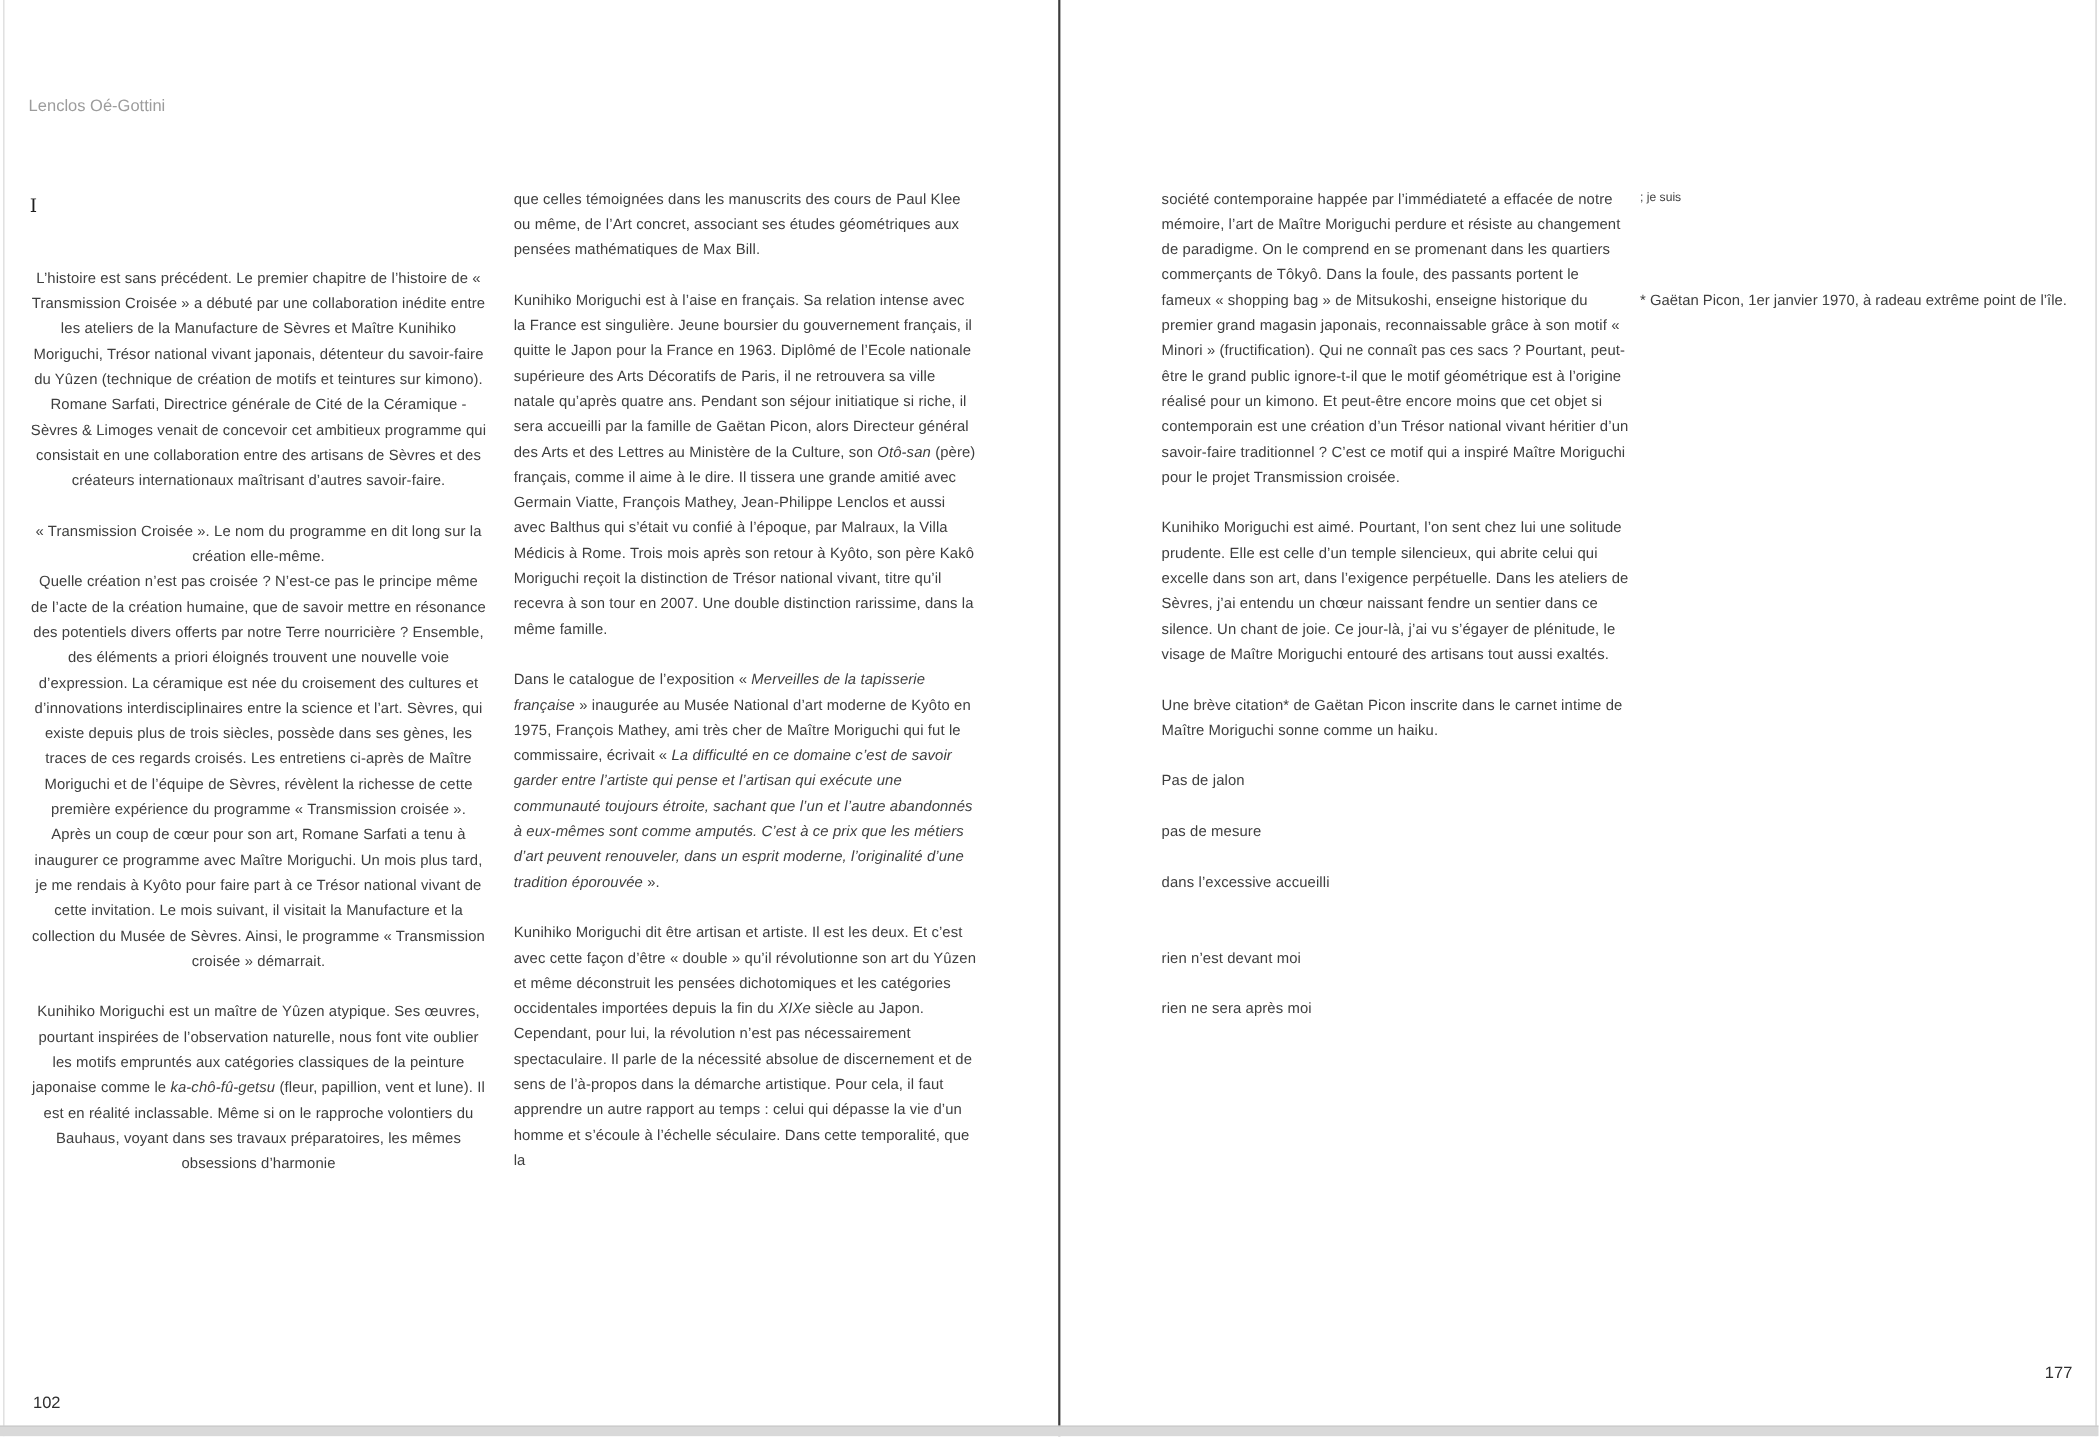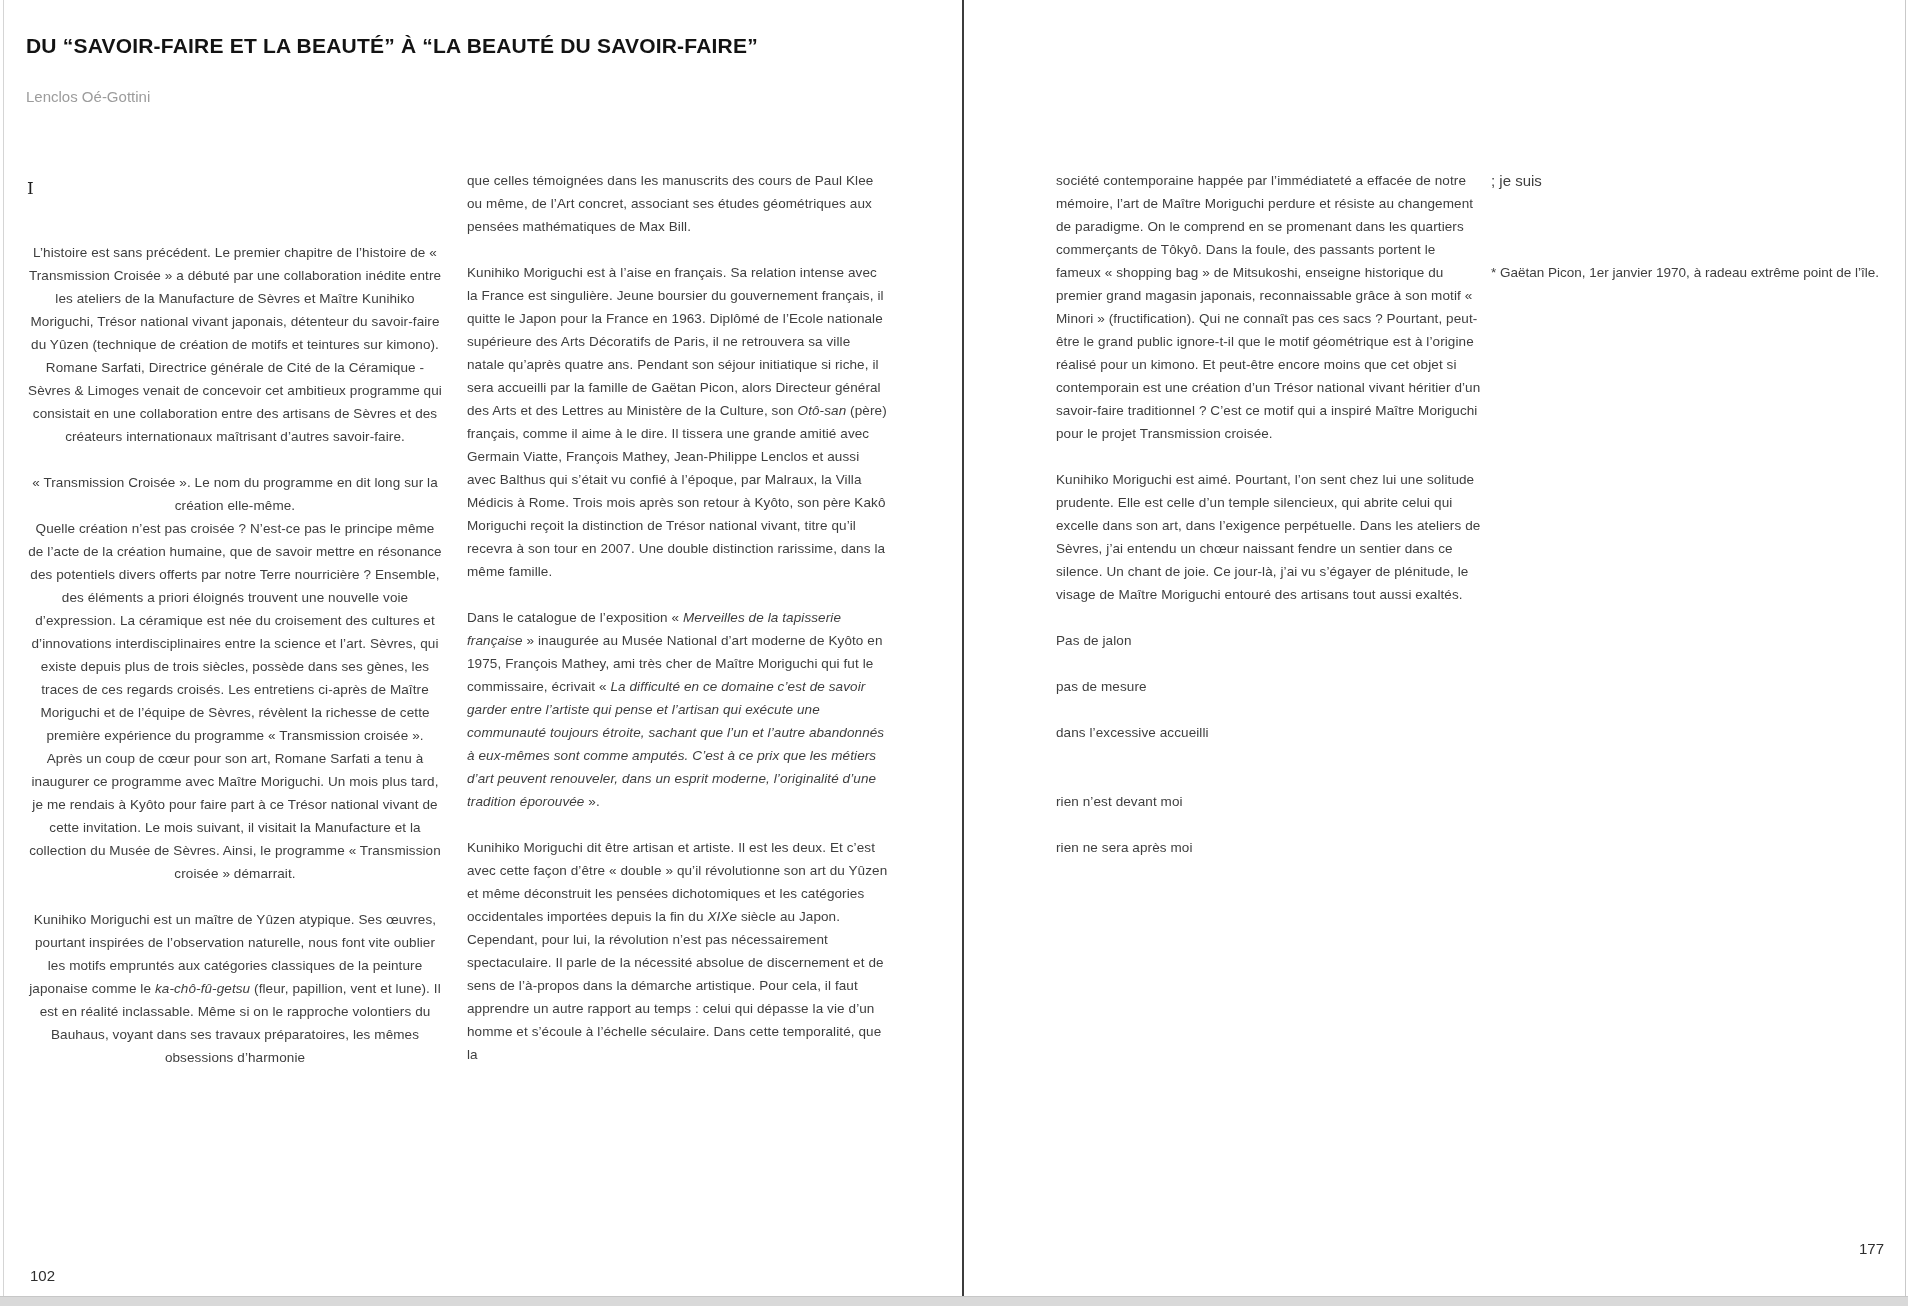--- a/index.html
+++ b/index.html
@@ -40,21 +40,21 @@
   .col p{margin:0 0 23px 0;white-space:pre-wrap;}
   .it{font-style:italic;}
   #col1{left:28px;top:241px;width:414px;text-align:center;}
   #col2{left:467px;top:169px;width:424px;}
   #col3{left:1056px;top:169px;width:428px;}
   .poem{}
   .poem-line{line-height:23px;margin-bottom:23px;}
   .poem-line.gap{margin-top:46px;}
   .margin-note{
     position:absolute;left:1491px;top:169px;width:300px;
-    font-size:15px;line-height:23px;
+    font-size:11px;line-height:23px;
   }
   .footnote{
     position:absolute;left:1491px;top:261px;width:392px;
     font-size:13.5px;line-height:23px;
   }
   .pagenum{
     position:absolute;top:1240px;
     font-size:15px;color:#2e2e2e;
   }
   .pagenum-left{left:30px;margin-top:27px;}
@@ -62,21 +62,20 @@
 </style>
 </head>
 <body>
 
 <div id="spread">
 
   <div class="edge edge-left"></div>
   <div class="edge edge-right"></div>
   <div class="gutter"></div>
 
-  <div class="doc-title">DU “SAVOIR-FAIRE ET LA BEAUTÉ” À “LA BEAUTÉ DU SAVOIR-FAIRE”</div>
 
   <div class="doc-author">Lenclos Oé-Gottini</div>
 
   <div class="section-numeral">I</div>
 
   <div id="col1" class="col">
       <p><span>L’histoire est sans précédent. Le premier chapitre de l’histoire de « Transmission Croisée » a débuté par une collaboration inédite entre les ateliers de la Manufacture de Sèvres et Maître Kunihiko Moriguchi, Trésor national vivant japonais, détenteur du savoir-faire du Yûzen (technique de création de motifs et teintures sur kimono). Romane Sarfati, Directrice générale de Cité de la Céramique - Sèvres &amp; Limoges venait de concevoir cet ambitieux programme qui consistait en une collaboration entre des artisans de Sèvres et des créateurs internationaux maîtrisant d’autres savoir-faire.</span></p>
       <p><span>« Transmission Croisée ». Le nom du programme en dit long sur la création elle-même.
 Quelle création n’est pas croisée ? N’est-ce pas le principe même de l’acte de la création humaine, que de savoir mettre en résonance des potentiels divers offerts par notre Terre nourricière ? Ensemble, des éléments a priori éloignés trouvent une nouvelle voie d’expression. La céramique est née du croisement des cultures et d’innovations interdisciplinaires entre la science et l’art. Sèvres, qui existe depuis plus de trois siècles, possède dans ses gènes, les traces de ces regards croisés. Les entretiens ci-après de Maître Moriguchi et de l’équipe de Sèvres, révèlent la richesse de cette première expérience du programme « Transmission croisée ». Après un coup de cœur pour son art, Romane Sarfati a tenu à inaugurer ce programme avec Maître Moriguchi. Un mois plus tard, je me rendais à Kyôto pour faire part à ce Trésor national vivant de cette invitation. Le mois suivant, il visitait la Manufacture et la collection du Musée de Sèvres. Ainsi, le programme « Transmission croisée » démarrait.</span></p>
       <p><span>Kunihiko Moriguchi est un maître de Yûzen atypique. Ses œuvres, pourtant inspirées de l’observation naturelle, nous font vite oublier les motifs empruntés aux catégories classiques de la peinture japonaise comme le </span><span class="it">ka-chô-fû-getsu</span><span> (fleur, papillion, vent et lune). Il est en réalité inclassable. Même si on le rapproche volontiers du Bauhaus, voyant dans ses travaux préparatoires, les mêmes obsessions d’harmonie</span></p>
@@ -86,20 +85,21 @@
       <p><span>que celles témoignées dans les manuscrits des cours de Paul Klee ou même, de l’Art concret, associant ses études géométriques aux pensées mathématiques de Max Bill.</span></p>
       <p><span>Kunihiko Moriguchi est à l’aise en français. Sa relation intense avec la France est singulière. Jeune boursier du gouvernement français, il quitte le Japon pour la France en 1963. Diplômé de l’Ecole nationale supérieure des Arts Décoratifs de Paris, il ne retrouvera sa ville natale qu’après quatre ans. Pendant son séjour initiatique si riche, il sera accueilli par la famille de Gaëtan Picon, alors Directeur général des Arts et des Lettres au Ministère de la Culture, son </span><span class="it">Otô-san</span><span> (père) français, comme il aime à le dire. Il tissera une grande amitié avec Germain Viatte, François Mathey, Jean-Philippe Lenclos et aussi avec Balthus qui s’était vu confié à l’époque, par Malraux, la Villa Médicis à Rome. Trois mois après son retour à Kyôto, son père Kakô Moriguchi reçoit la distinction de Trésor national vivant, titre qu’il recevra à son tour en 2007. Une double distinction rarissime, dans la même famille.</span></p>
       <p><span>Dans le catalogue de l’exposition « </span><span class="it">Merveilles de la tapisserie française</span><span> » inaugurée au Musée National d’art moderne de Kyôto en 1975, François Mathey, ami très cher de Maître Moriguchi qui fut le commissaire, écrivait « </span><span class="it">La difficulté en ce domaine c’est de savoir garder entre l’artiste qui pense et l’artisan qui exécute une communauté toujours étroite, sachant que l’un et l’autre abandonnés à eux-mêmes sont comme amputés. C’est à ce prix que les métiers d’art peuvent renouveler, dans un esprit moderne, l’originalité d’une tradition éporouvée</span><span> ».</span></p>
       <p><span>Kunihiko Moriguchi dit être artisan et artiste. Il est les deux. Et c’est avec cette façon d’être « double » qu’il révolutionne son art du Yûzen et même déconstruit les pensées dichotomiques et les catégories occidentales importées depuis la fin du </span><span class="it">XIXe</span><span> siècle au Japon. Cependant, pour lui, la révolution n’est pas nécessairement spectaculaire. Il parle de la nécessité absolue de discernement et de sens de l’à-propos dans la démarche artistique. Pour cela, il faut apprendre un autre rapport au temps : celui qui dépasse la vie d’un homme et s’écoule à l’échelle séculaire. Dans cette temporalité, que la</span></p>
     </div>
 
   <div id="col3" class="col">
     <div>
         <p><span>société contemporaine happée par l’immédiateté a effacée de notre mémoire, l’art de Maître Moriguchi perdure et résiste au changement de paradigme. On le comprend en se promenant dans les quartiers commerçants de Tôkyô. Dans la foule, des passants portent le fameux « shopping bag » de Mitsukoshi, enseigne historique du premier grand magasin japonais, reconnaissable grâce à son motif « Minori » (fructification). Qui ne connaît pas ces sacs ? Pourtant, peut-être le grand public ignore-t-il que le motif géométrique est à l’origine réalisé pour un kimono. Et peut-être encore moins que cet objet si contemporain est une création d’un Trésor national vivant héritier d’un savoir-faire traditionnel ? C’est ce motif qui a inspiré Maître Moriguchi pour le projet Transmission croisée.</span></p>
         <p><span>Kunihiko Moriguchi est aimé. Pourtant, l’on sent chez lui une solitude prudente. Elle est celle d’un temple silencieux, qui abrite celui qui excelle dans son art, dans l’exigence perpétuelle. Dans les ateliers de Sèvres, j’ai entendu un chœur naissant fendre un sentier dans ce silence. Un chant de joie. Ce jour-là, j’ai vu s’égayer de plénitude, le visage de Maître Moriguchi entouré des artisans tout aussi exaltés.</span></p>
+        <p><span>Une brève citation* de Gaëtan Picon inscrite dans le carnet intime de Maître Moriguchi sonne comme un haiku.</span></p>
       </div>
     <div class="poem">
         <div class="poem-line">Pas de jalon</div>
         <div class="poem-line">pas de mesure</div>
         <div class="poem-line">dans l’excessive accueilli</div>
         <div class="poem-line gap">rien n’est devant moi</div>
         <div class="poem-line">rien ne sera après moi</div>
       </div>
   </div>
 

